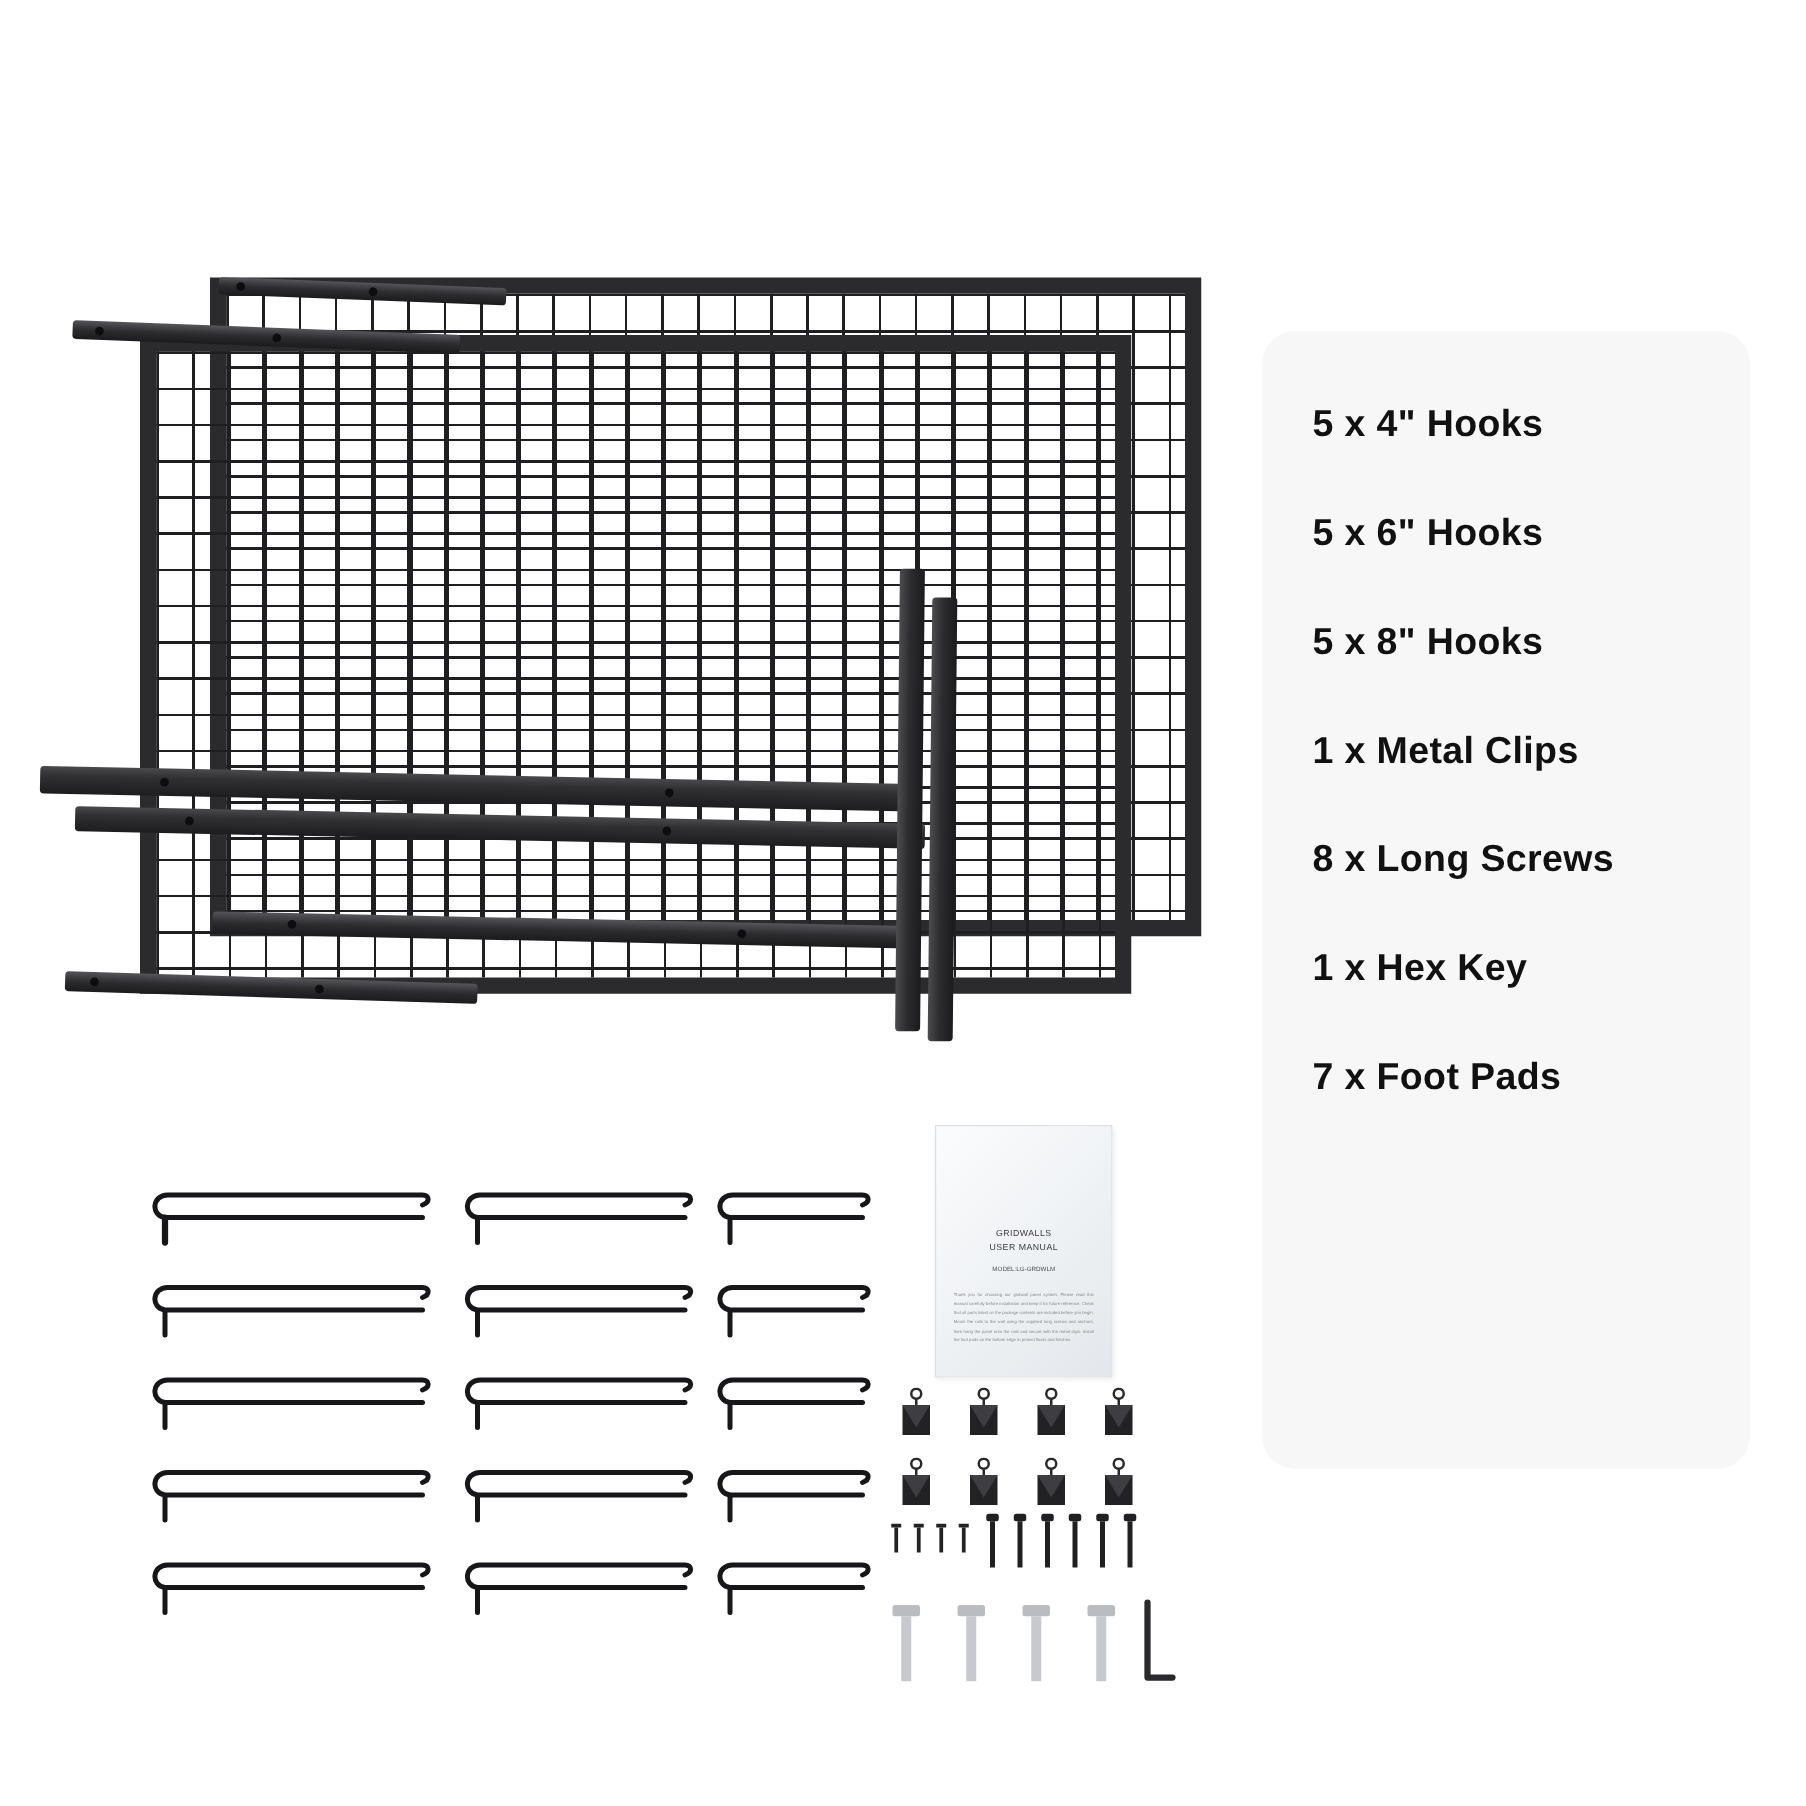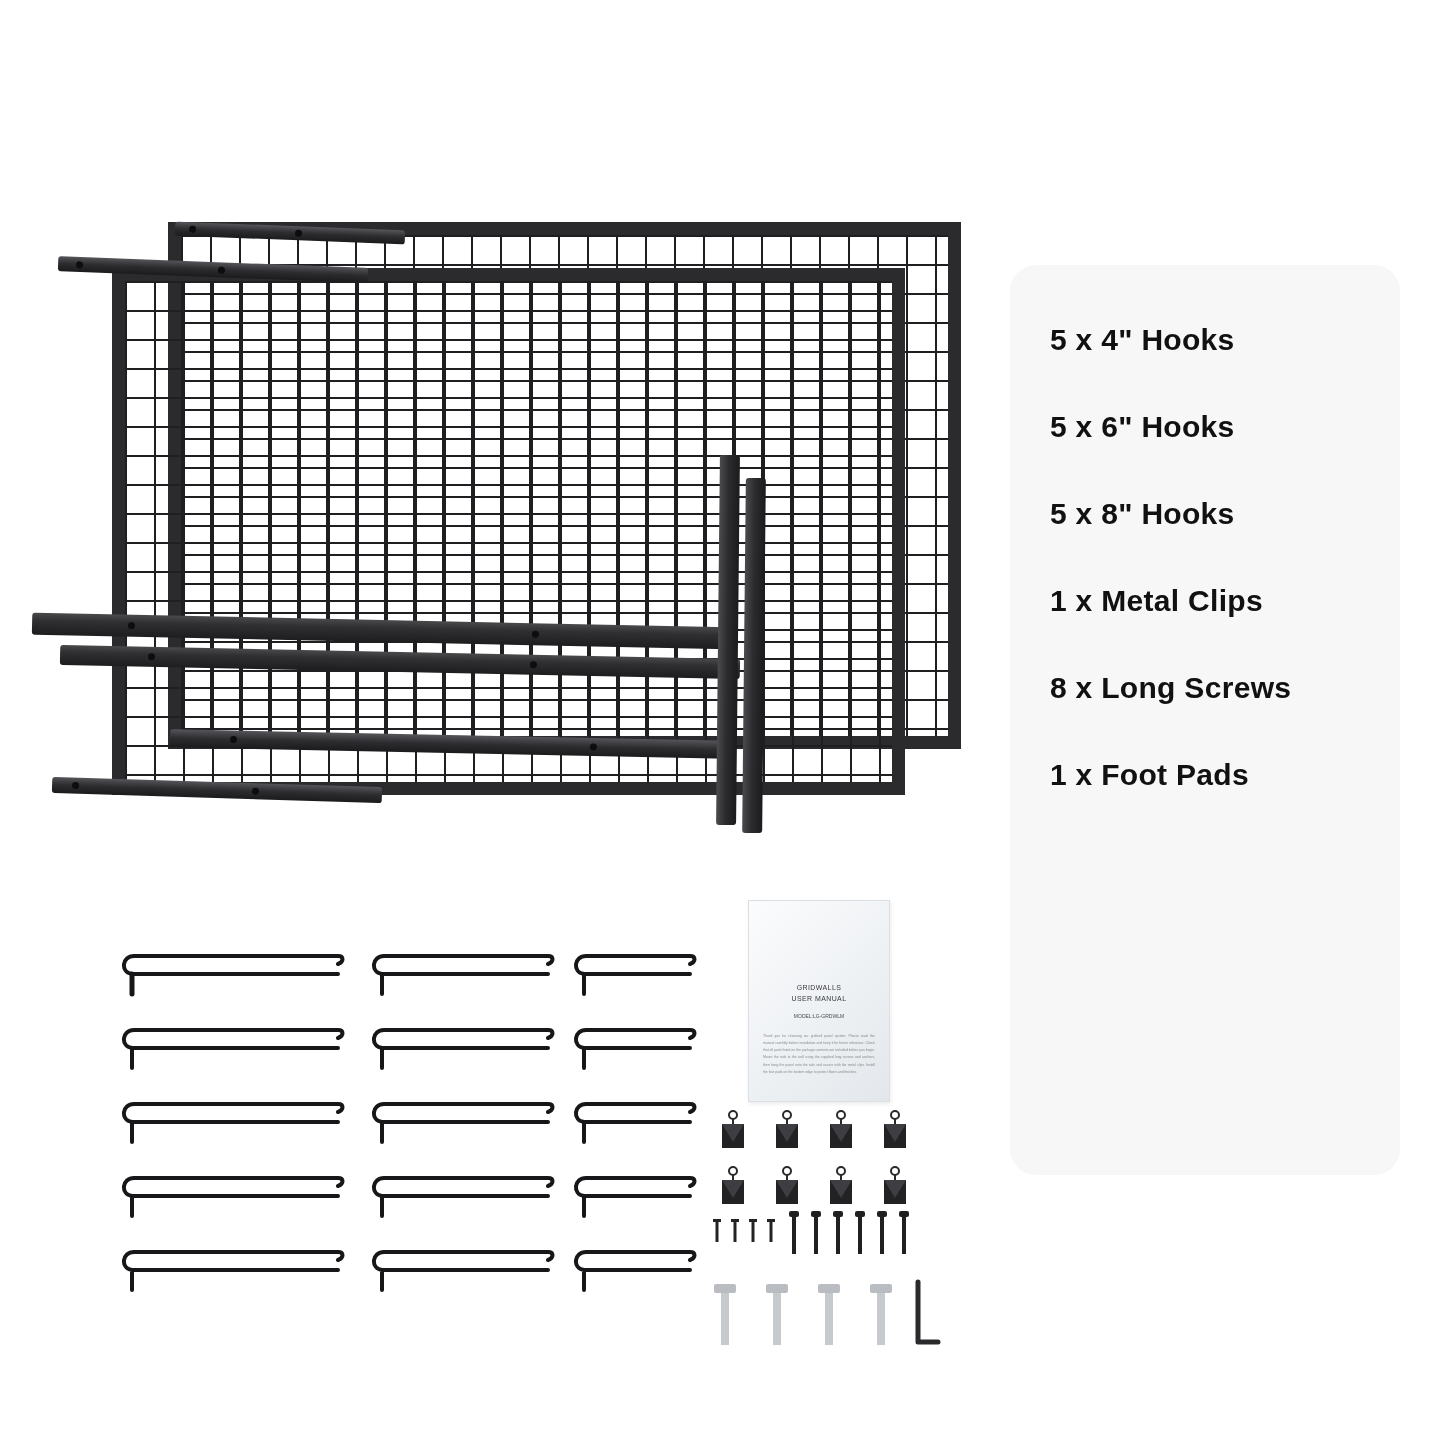--- a/index.html
+++ b/index.html
@@ -487,18 +487,19 @@
     </div>
   </div>
 
   <div class="contents-panel">
     <ul class="contents-list">
       <li>5 x 4" Hooks</li>
       <li>5 x 6" Hooks</li>
       <li>5 x 8" Hooks</li>
       <li>1 x Metal Clips</li>
       <li>8 x Long Screws</li>
-      <li>1 x Foot Pads</li>
+      <li>1 x Hex Key</li>
+      <li>7 x Foot Pads</li>
     </ul>
   </div>
 
   <h1 class="sr-only">Gridwall Panel Kit Contents</h1>
 </div>
 
 </body></html>

